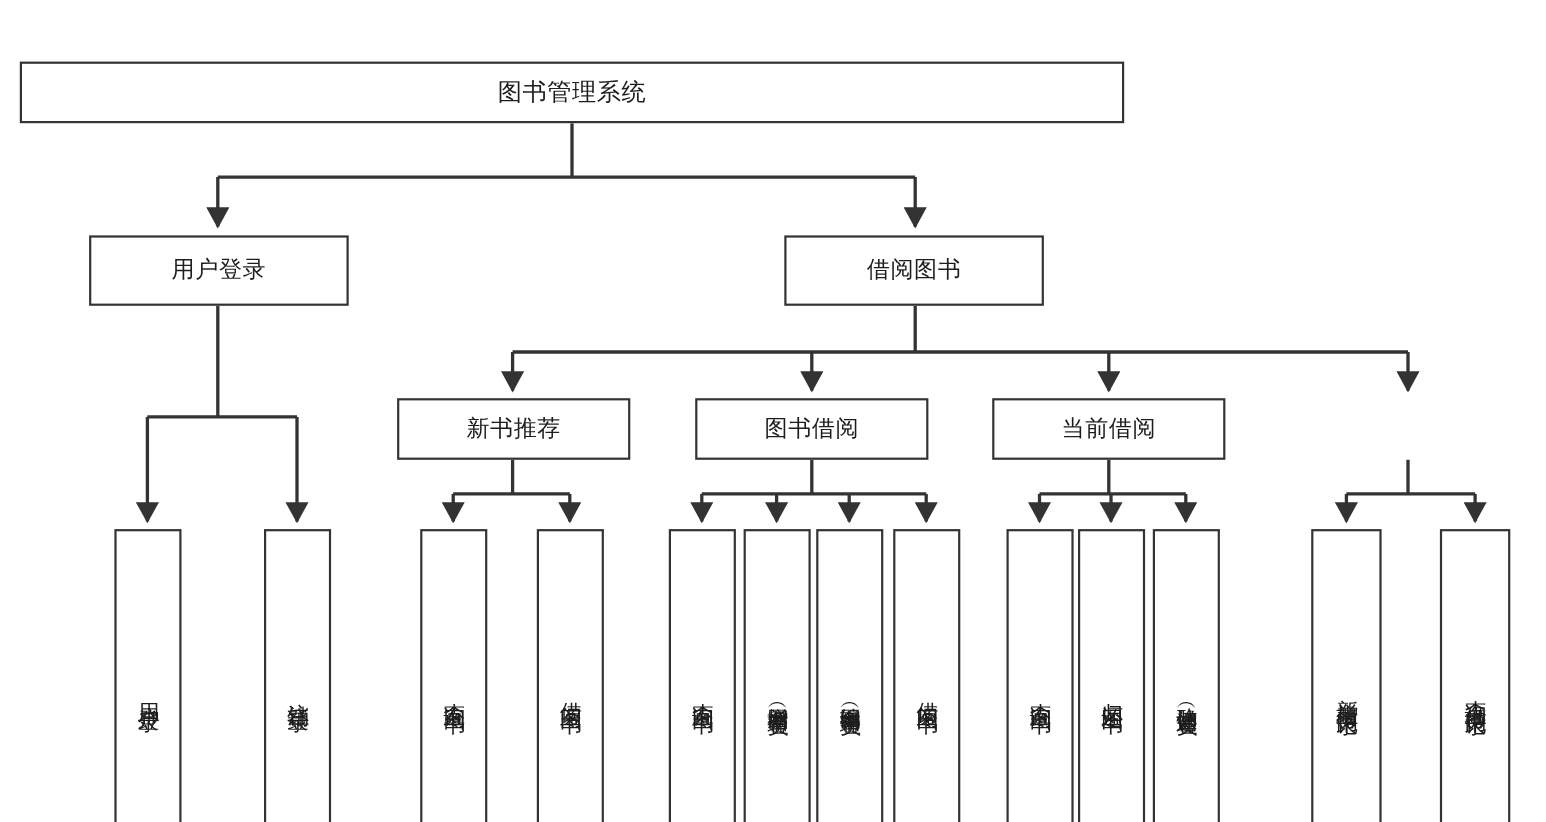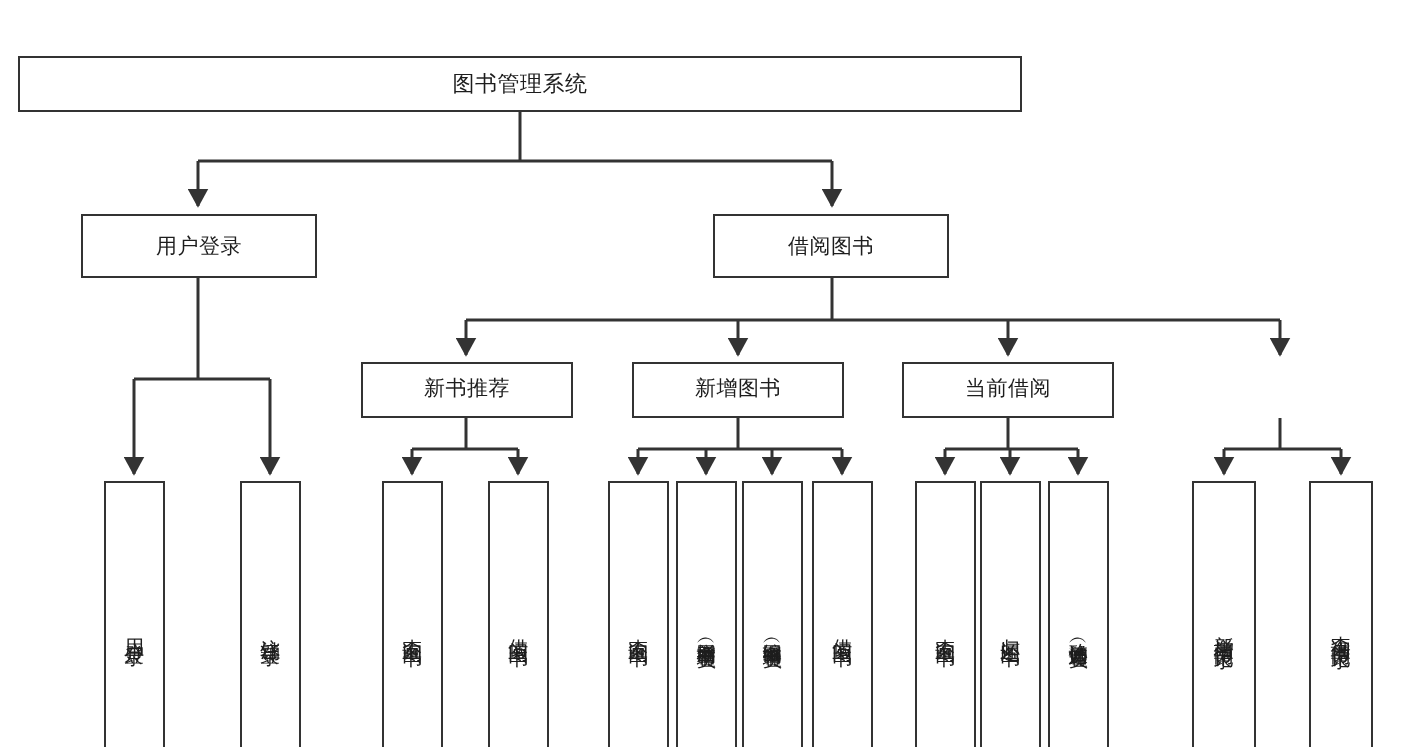--- a/index.html
+++ b/index.html
@@ -47,21 +47,21 @@
     white-space: nowrap;
   }
   .node.vertical .label {
     writing-mode: vertical-rl;
     text-orientation: upright;
     letter-spacing: 3px;
     white-space: normal;
   }
   .node.root .label { font-size: 22px; }
   .node.level2 .label { font-size: 21px; }
-  .node.level3 .label { font-size: 21px; font-family: Liberation Mono, monospace; }
+  .node.level3 .label { font-size: 21px; }
   .node.leaf .label { font-size: 20px; }
   .node.leaf.tight .label { font-size: 19px; letter-spacing: 1px; }
   #watermark {
     position: absolute;
     right: 8px;
     bottom: 4px;
     font-size: 17px;
     color: #b9bbbd;
     letter-spacing: 0.5px;
     z-index: 5;
@@ -131,21 +131,21 @@
     <span class="label">用户登录</span>
   </div>
   <div class="node level2" style="left:713px; top:170px; width:236px; height:64px;">
     <span class="label">借阅图书</span>
   </div>
 
   <div class="node level3" style="left:361px; top:318px; width:212px; height:56px;">
     <span class="label">新书推荐</span>
   </div>
   <div class="node level3" style="left:632px; top:318px; width:212px; height:56px;">
-    <span class="label">新增图书</span>
+    <span class="label">图书借阅</span>
   </div>
   <div class="node level3" style="left:902px; top:318px; width:212px; height:56px;">
     <span class="label">当前借阅</span>
   </div>
 
   <div class="node leaf vertical" style="left:104px; top:437px; width:61px; height:296px;">
     <span class="label">用户登录</span>
   </div>
   <div class="node leaf vertical" style="left:240px; top:437px; width:61px; height:296px;">
     <span class="label">注销登录</span>

